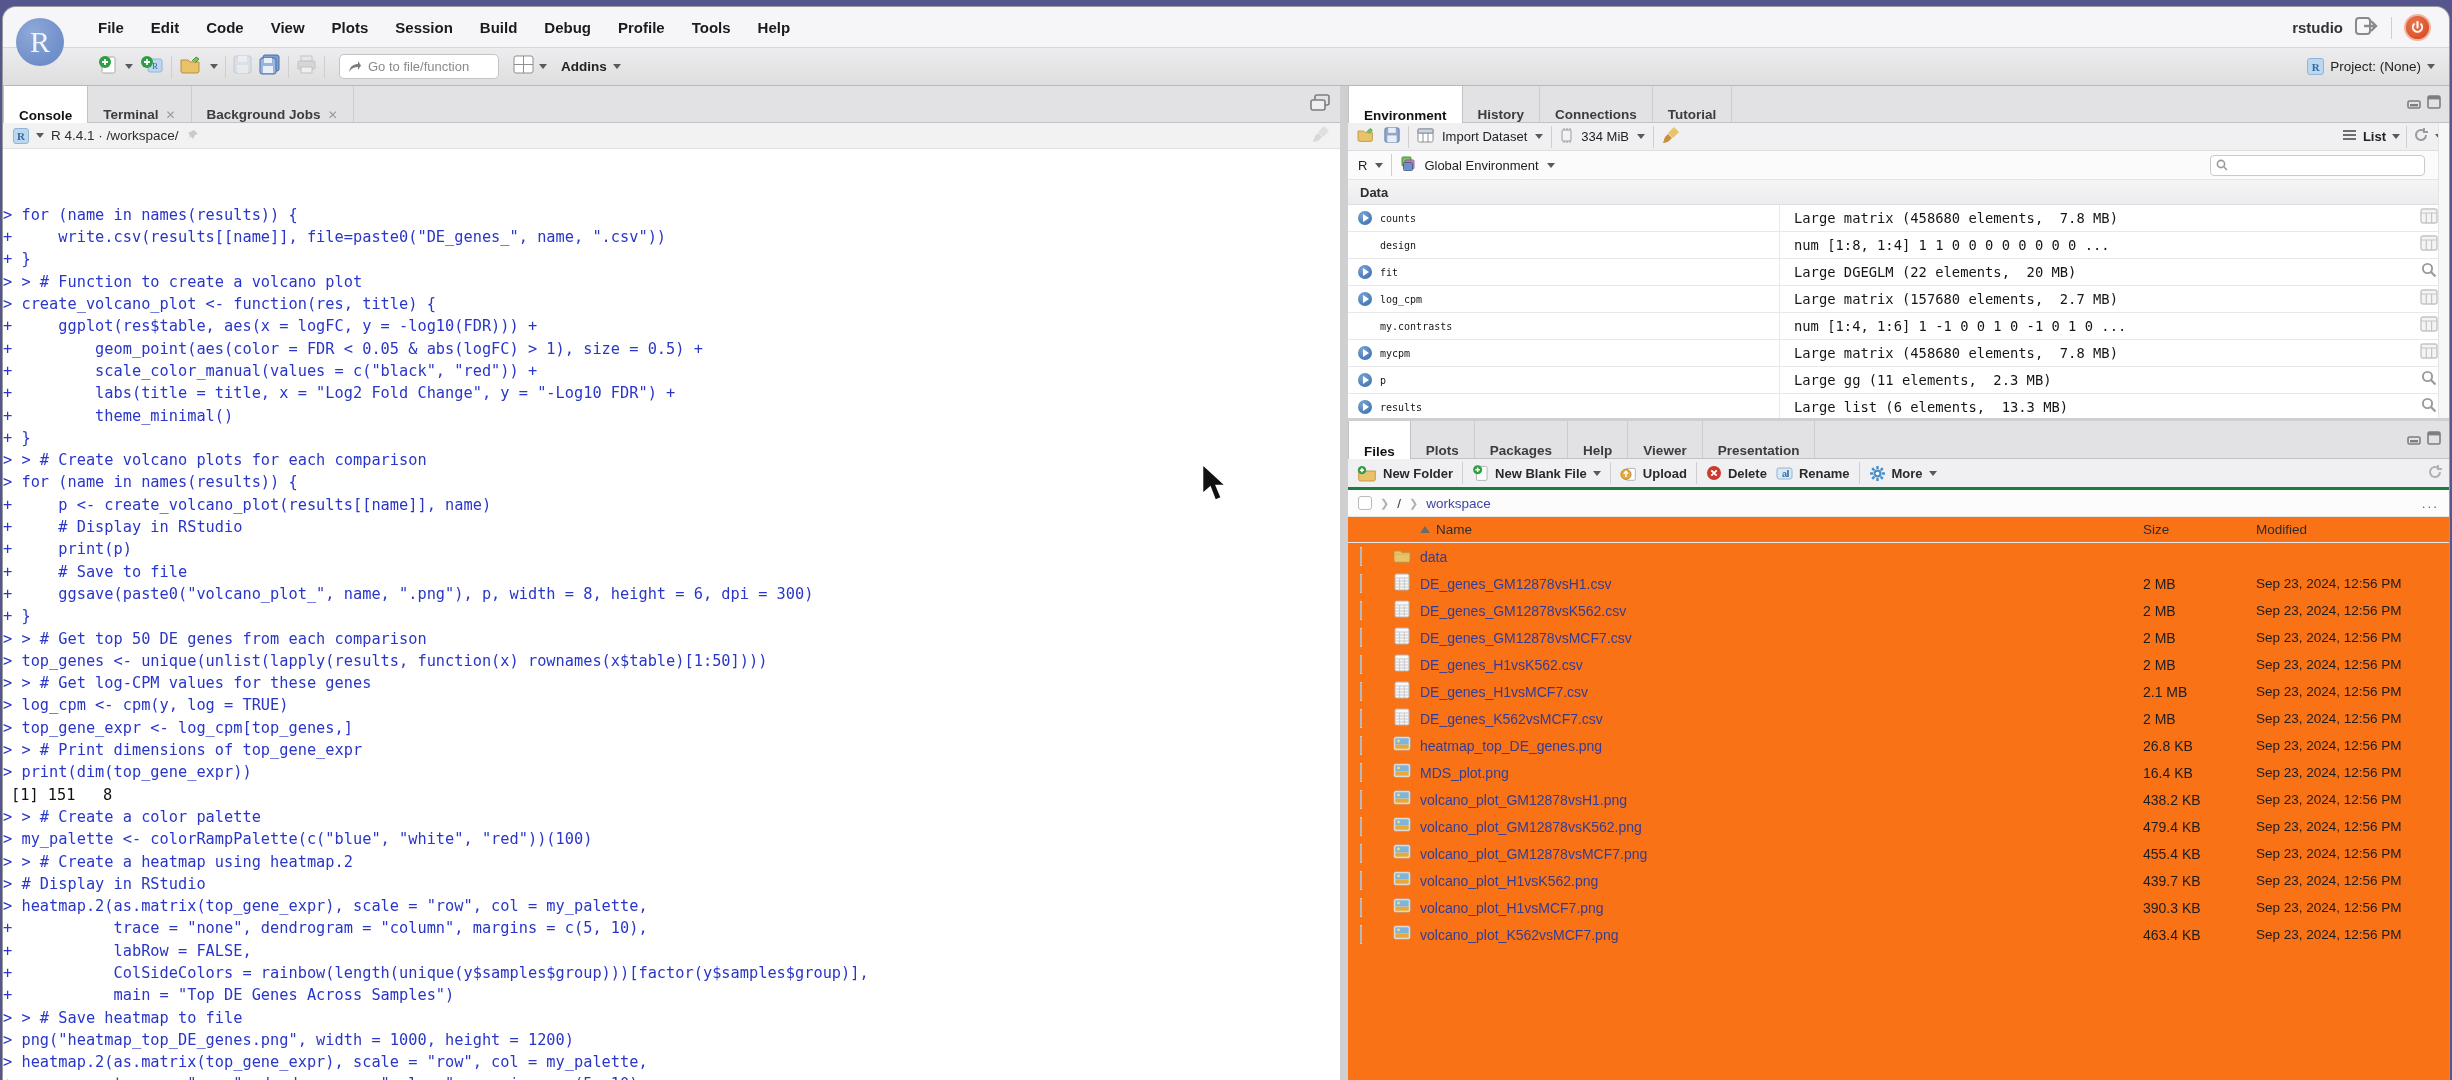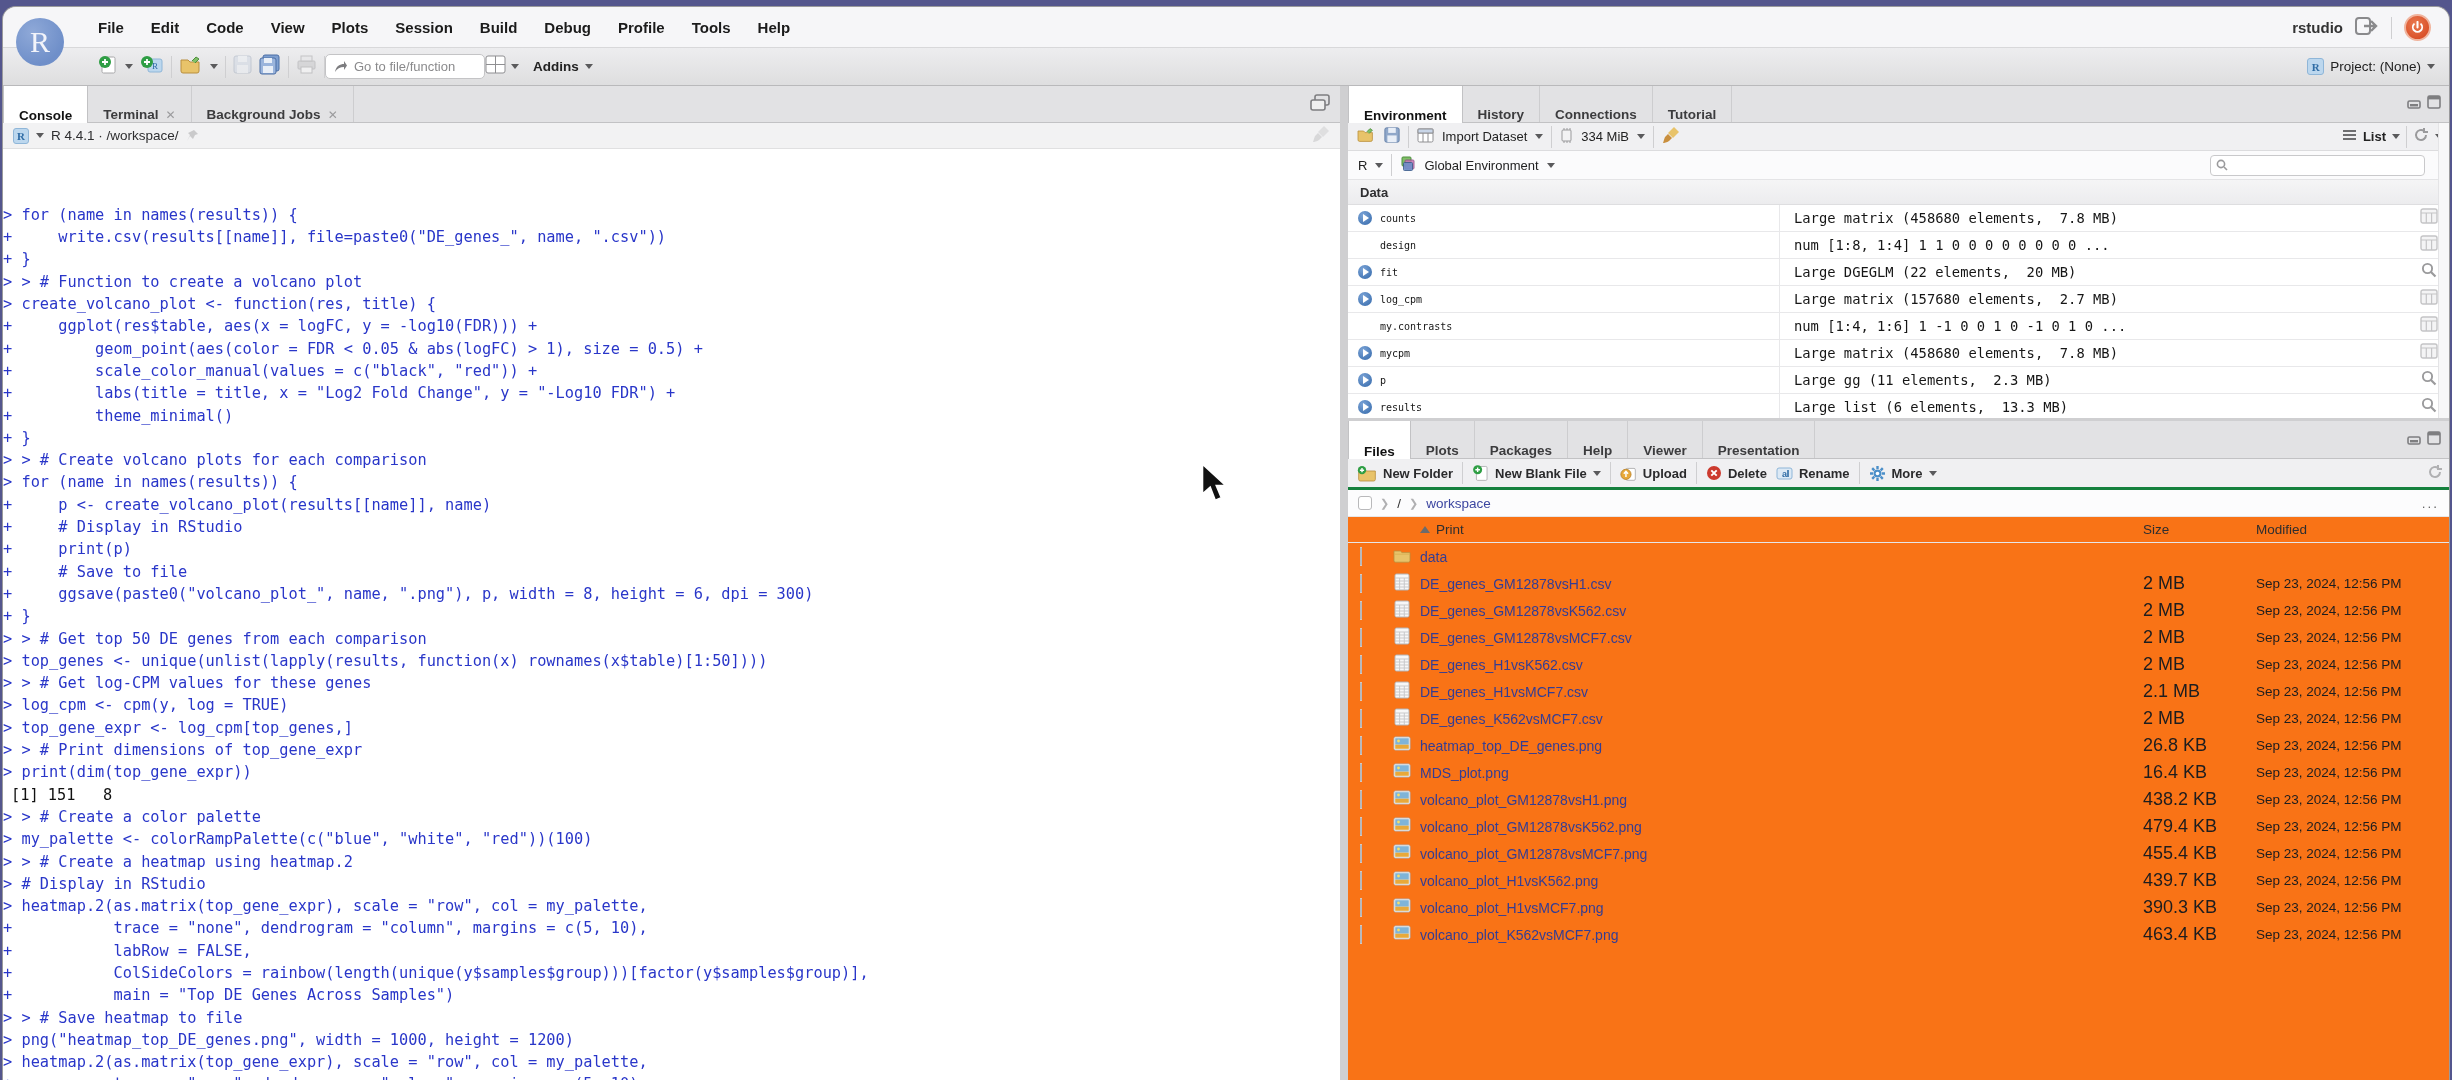--- a/index.html
+++ b/index.html
@@ -24,21 +24,21 @@
                background:radial-gradient(circle at 40% 35%, #ea7a50, #d94f28 75%);
                border:2px solid #f0b49e; display:flex; align-items:center; justify-content:center; }
   
   .toolbar { position:absolute; left:0; top:41px; width:100%; height:38px;
              background:linear-gradient(#ededef,#dededf); border-bottom:1px solid #b9b9bb;
              display:flex; align-items:center; }
   .tb-left { display:flex; align-items:center; gap:7px; margin-left:95px; }
   .caret { width:0; height:0; border-left:4px solid transparent; border-right:4px solid transparent;
            border-top:5px solid #5a5a5c; display:inline-block; }
   .goto-box { width:160px; height:25px; background:#fff; border:1px solid #c4c4c6; border-radius:5px;
-              display:flex; align-items:center; gap:6px; padding:0 8px; margin:0 0; }
+              display:flex; align-items:center; gap:6px; padding:0 8px; margin:0 14px; }
   .goto-box input { border:none; outline:none; width:110px; font-size:13px; color:#333;
                     font-family:"Liberation Sans", sans-serif; background:transparent; }
   .goto-box input::placeholder { color:#8a8a8c; }
   .addins { display:flex; align-items:center; gap:6px; font-size:13.5px; color:#222; font-weight:bold; }
   .toolbar-right { position:absolute; right:14px; display:flex; align-items:center; gap:6px;
                    font-size:13.5px; color:#222; }
   .rcube { width:17px; height:17px; border-radius:3px; background:#bcd7ee; border:1px solid #8fb6d8;
            color:#2f6ca5; font-size:11px; font-weight:bold; display:flex; align-items:center; justify-content:center;
            font-family:"Liberation Serif", serif; }
   
@@ -107,21 +107,21 @@
   .col-size { position:absolute; left:795px; }
   .col-mod  { position:absolute; left:908px; }
   .files-header { position:relative; }
   .sort-tri { width:0; height:0; border-left:5px solid transparent; border-right:5px solid transparent;
               border-bottom:7px solid #6b6b6d; display:inline-block; }
   .file-row { height:27px; display:flex; align-items:center; position:relative; }
   .file-check { position:absolute; left:12px; }
   .checkbox { width:15px; height:15px; border:1.5px solid #b9b9bb; border-radius:3px; background:#fff; }
   .file-icon { position:absolute; left:44px; width:20px; display:flex; justify-content:center; }
   .file-name { position:absolute; left:72px; font-size:14px; color:#343d94; }
-  .file-size { position:absolute; left:795px; font-size:18px; color:#1d1d1f; }
+  .file-size { position:absolute; left:795px; font-size:14px; color:#1d1d1f; }
   .file-mod  { position:absolute; left:908px; font-size:13.5px; color:#1d1d1f; }
   
   .ico { display:inline-block; vertical-align:middle; }
   .dim { opacity:.45; }
   .cursor { position:absolute; left:1196px; top:461px; z-index:50; pointer-events:none; }
 </style>
 </head>
 <body>
 
 <div class="window">
@@ -603,21 +603,21 @@
           <span class="checkbox" style="width:14px;height:14px"></span>
           <span class="crumb-sep">❯</span>
           <span class="crumb-link" style="color:#333">/</span>
           <span class="crumb-sep">❯</span>
           <span class="crumb-link">workspace</span>
           <span class="more-dots">...</span>
         </div>
         <div class="files-header">
           <span class="col-name">
               <span class="sort-tri"></span>
-              <span>Print</span>
+              <span>Name</span>
             </span>
           <span class="col-size">Size</span>
           <span class="col-mod">Modified</span>
         </div>
         <div>
 
             <div class="file-row">
               <span class="file-check"><span class="checkbox"></span></span>
               <span class="file-icon">
                 <span><svg width="20" height="16" viewBox="0 0 24 20">

